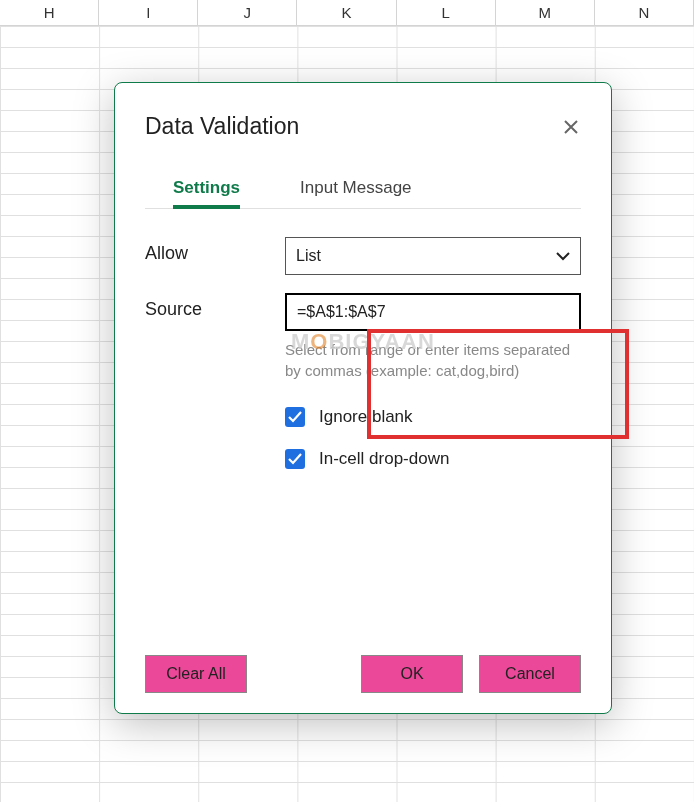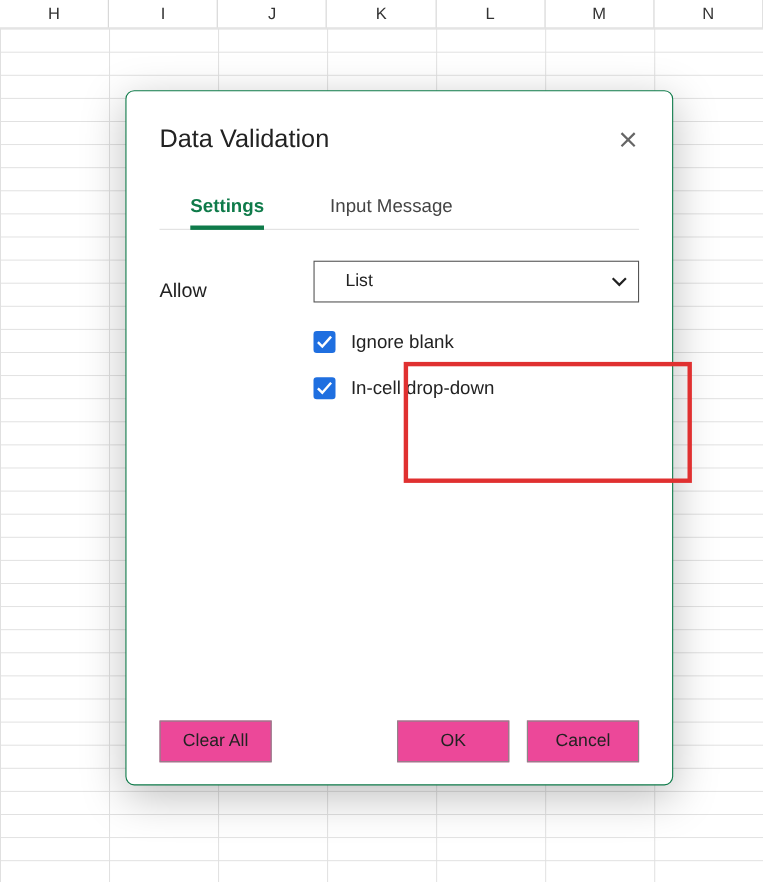--- a/index.html
+++ b/index.html
@@ -38,27 +38,27 @@
   
   .tabs { display: flex; gap: 60px; border-bottom: 1px solid #e0e0e0; margin-bottom: 28px; padding-left: 28px; }
   .tab { font-size: 17px; color: #444; padding-bottom: 10px; cursor: pointer; position: relative; }
   .tab.active { color: #0f7b4a; font-weight: 600; }
   .tab.active::after {
     content: ""; position: absolute; left: 0; right: 0; bottom: -1px;
     height: 4px; background: #0f7b4a;
   }
   
   .form-rows { flex: 1; }
-  .form-row { display: flex; align-items: flex-end; margin-bottom: 18px; }
+  .form-row { display: flex; align-items: flex-start; margin-bottom: 18px; }
   .form-label { width: 140px; font-size: 18px; color: #222; padding-top: 6px; }
   .form-field { flex: 1; position: relative; }
   
   .select-box {
     width: 100%; height: 38px; border: 1px solid #555; background: #fff;
-    padding: 0 34px 0 28px; font-size: 16px; color: #222; position: relative;
+    padding: 0 34px 0 10px; font-size: 16px; color: #222; position: relative;
     display: flex; align-items: center; cursor: pointer;
   }
   .select-box .chev { position: absolute; right: 10px; top: 50%; transform: translateY(-50%); }
   .select-box.disabled { border-color: #bbb; color: #aaa; cursor: default; }
   .select-box.disabled .chev path { stroke: #bbb; }
   
   .chev svg { width: 14px; height: 10px; display:block; }
   
   .text-input {
     width: 100%; height: 38px; border: 2px solid #000; background: #fff;
@@ -138,20 +138,30 @@
           <span class="chev">
             <svg viewBox="0 0 14 10">
                 <path d="M1 2 L7 8 L13 2" stroke="#222" stroke-width="2" fill="none"></path>
               </svg>
           </span>
         </div>
       </div>
     </div>
 
 
+    <div class="form-row">
+      <div class="form-label">Source</div>
+      <div class="form-field" style="position:relative;">
+        <input class="text-input" type="text" value="=$A$1:$A$7" style="">
+        <div class="watermark" style="left:6px; top:36px;">
+          <span>M</span><span class="accent">O</span><span>BIGYAAN</span>
+        </div>
+        <div class="hint">Select from range or enter items separated by commas (example: cat,dog,bird)</div>
+      </div>
+    </div>
 
     <div class="checks">
       <div class="check-row">
         <div class="checkbox">
           <svg viewBox="0 0 14 12">
               <path d="M1 6 L5 10 L13 1" stroke="#fff" stroke-width="2.2" fill="none"></path>
             </svg>
         </div>
         <div class="check-label">Ignore blank</div>
       </div>

